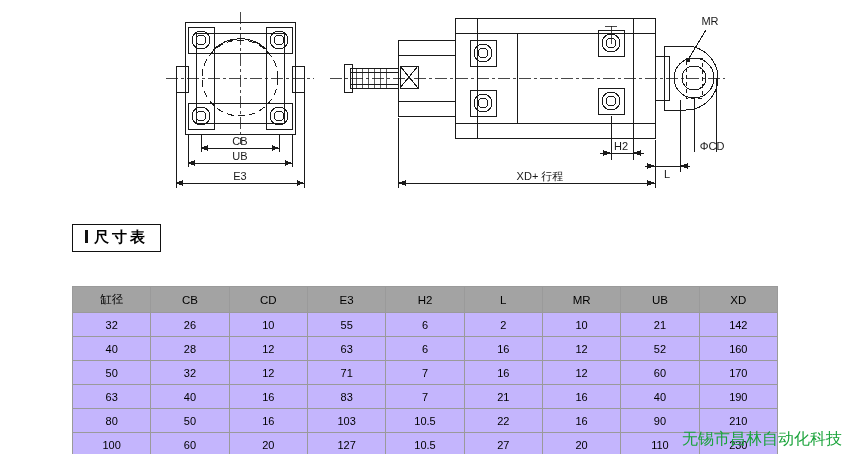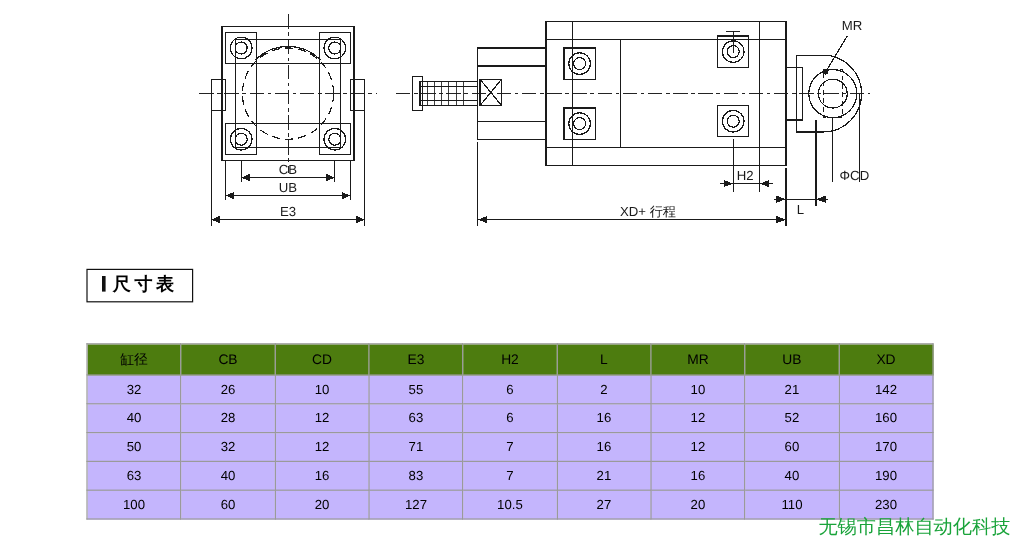--- a/index.html
+++ b/index.html
@@ -40,21 +40,21 @@
     table-layout:fixed;
   }
   table.dim th,table.dim td{
     border:1px solid #9a9a9a;
     text-align:center;
     height:23px;
     padding:0;
     font-weight:normal;
   }
   table.dim thead th{
-    background:#4d7c0f;
+    background:#a3a3a3;
     height:25px;
     font-size:11.5px;
   }
   table.dim tbody td{background:#c4b5fd;}
   table.dim thead th:first-child{font-size:11.5px;}
 
   
   .watermark{
     position:absolute;right:8px;bottom:4px;
     font-size:16px;font-weight:normal;
@@ -301,20 +301,31 @@
           <td>40</td>
           <td>16</td>
           <td>83</td>
           <td>7</td>
           <td>21</td>
           <td>16</td>
           <td>40</td>
           <td>190</td>
         </tr>
         <tr>
+          <td>80</td>
+          <td>50</td>
+          <td>16</td>
+          <td>103</td>
+          <td>10.5</td>
+          <td>22</td>
+          <td>16</td>
+          <td>90</td>
+          <td>210</td>
+        </tr>
+        <tr>
           <td>100</td>
           <td>60</td>
           <td>20</td>
           <td>127</td>
           <td>10.5</td>
           <td>27</td>
           <td>20</td>
           <td>110</td>
           <td>230</td>
         </tr>

